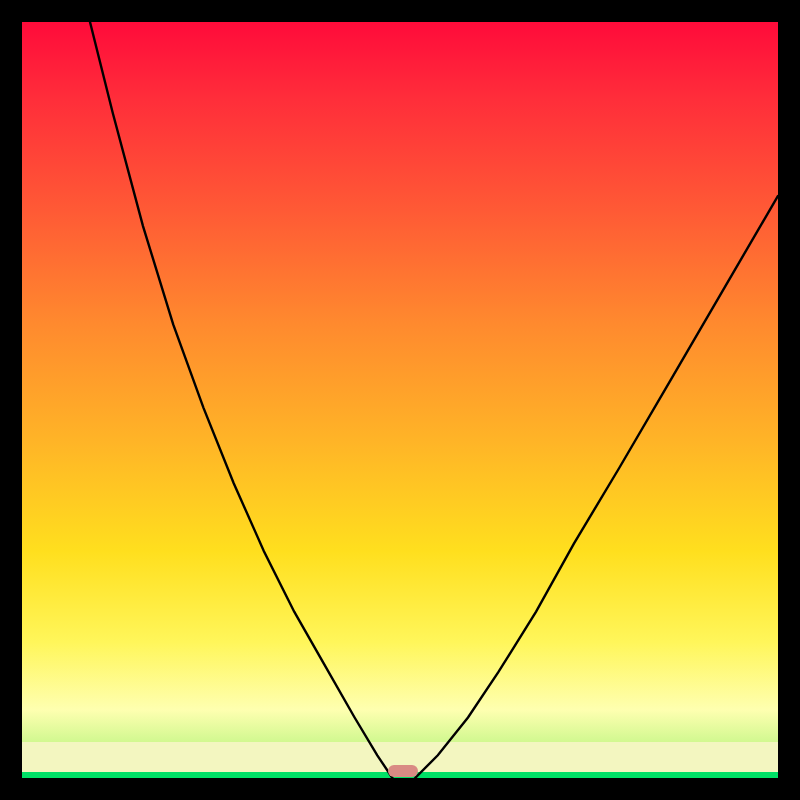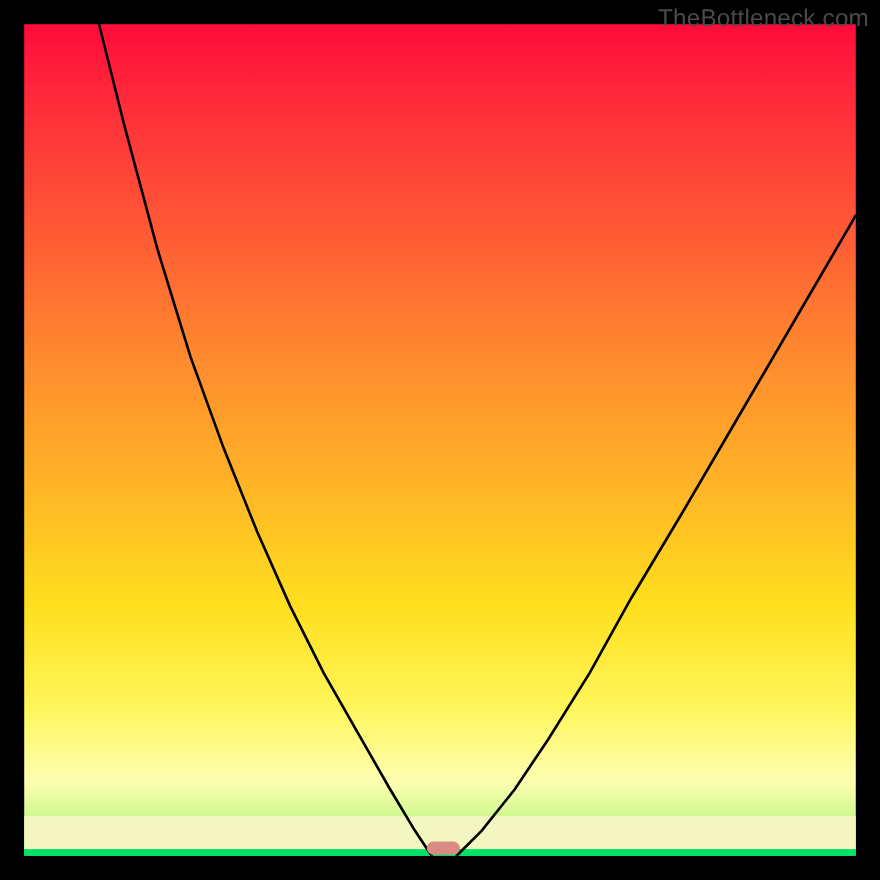--- a/index.html
+++ b/index.html
@@ -72,14 +72,13 @@
   <div class="plot-area">
 
     <svg class="curve" viewBox="0 0 756 756" preserveAspectRatio="none">
       <path d="M68.0 0.0 L90.7 90.7 L121.0 204.1 L151.2 302.4 L181.4 385.6 L211.7 461.2 L241.9 529.2 L272.2 589.7 L302.4 642.6 L332.6 695.5 L355.3 733.3 L370.4 756.0 M393.1 756.0 L415.8 733.3 L446.0 695.5 L476.3 650.2 L514.1 589.7 L551.9 521.6 L597.2 446.0 L650.2 355.3 L703.1 264.6 L756.0 173.9" id="curvePath" fill="none" stroke="#000" stroke-width="2.4" stroke-linecap="round"></path>
     </svg>
 
     <div class="pill" id="pill" style="left: 366px; top: 743px; width: 30px; height: 12px;"></div>
 
   </div>
 
-  <div class="watermark">TheBottleneck.com</div>
 </div>
 
 </body></html>

